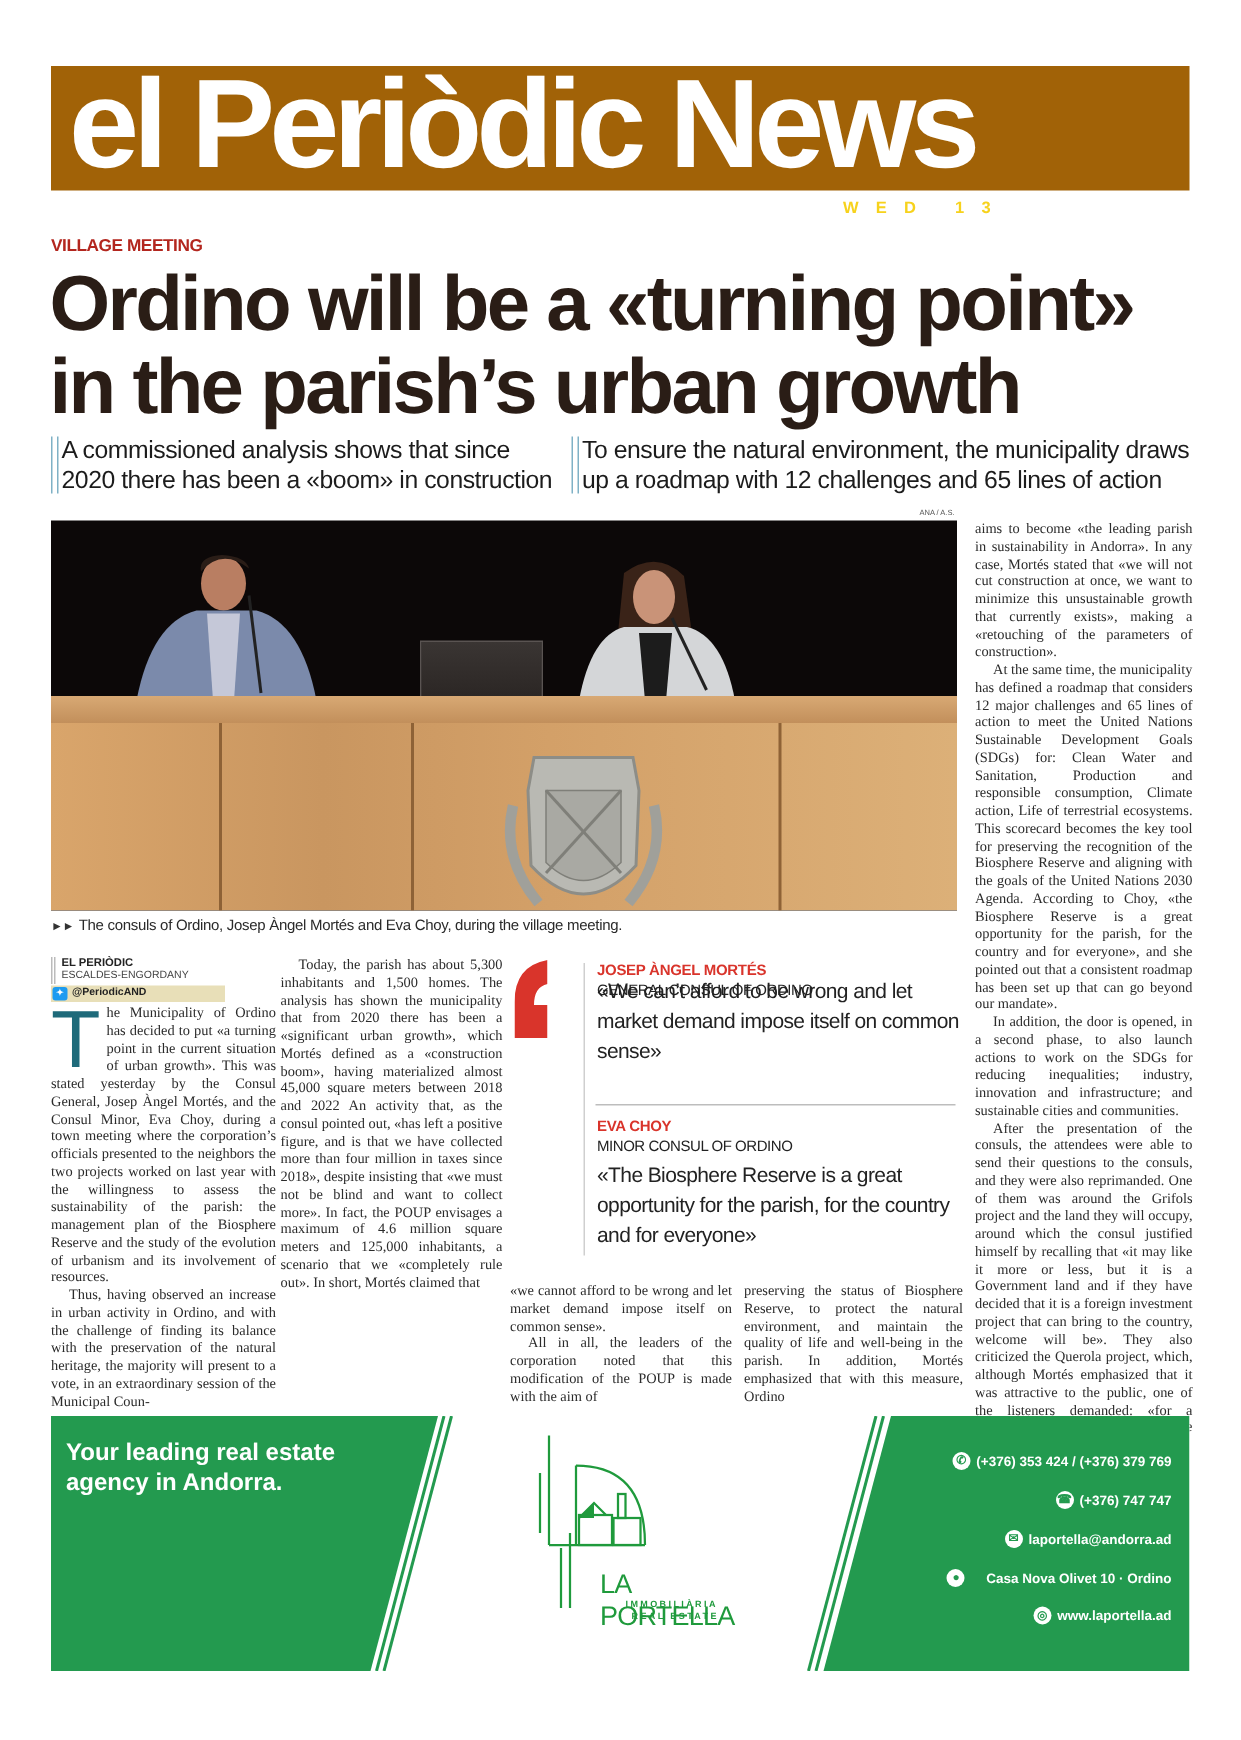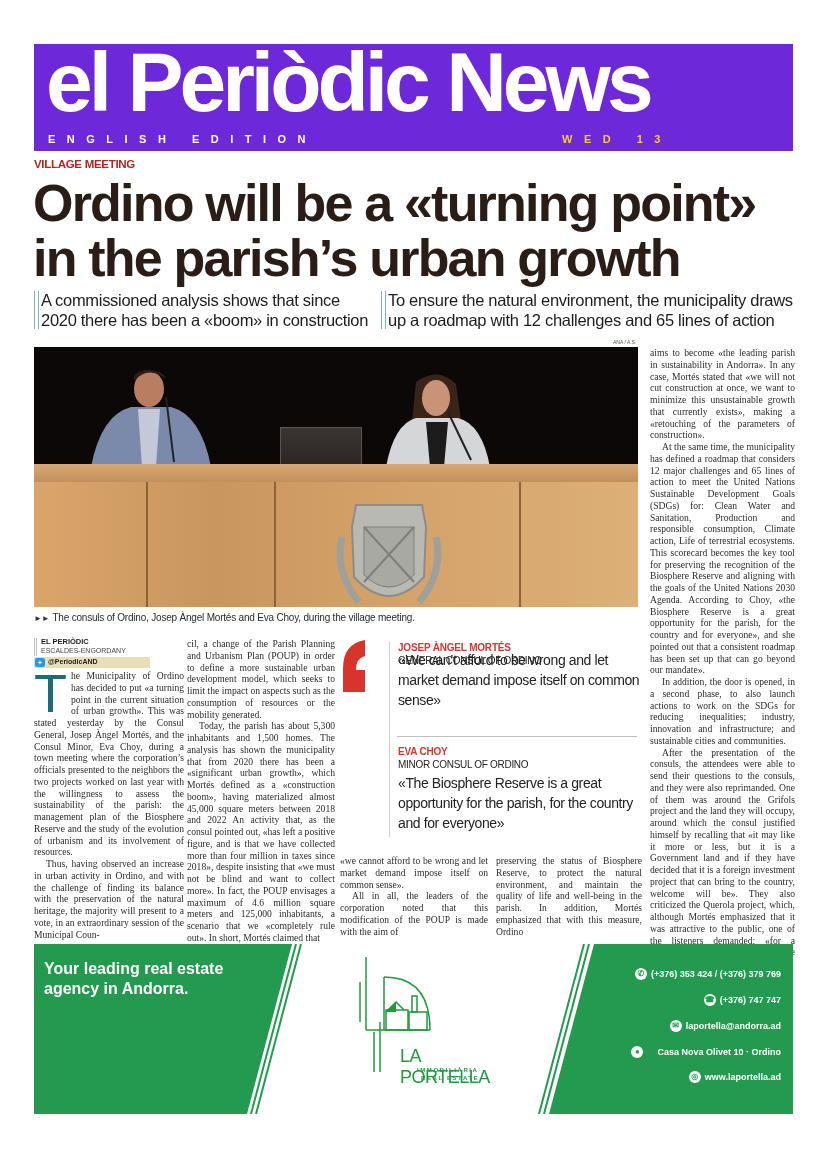--- a/index.html
+++ b/index.html
@@ -1,20 +1,20 @@
 <!DOCTYPE html>
 <html><head>
 <meta charset="utf-8">
 <style>
   * { box-sizing: border-box; margin: 0; padding: 0; }
   html, body { width: 827px; height: 1160px; background: #ffffff; overflow: hidden; }
   body { position: relative; font-family: "Liberation Sans", sans-serif; color: #1a1a1a; }
 
   
-  .masthead { position: absolute; left: 34px; top: 44px; width: 759px; height: 107px; background: #6d28d9; }
+  .masthead { position: absolute; left: 34px; top: 44px; width: 759px; height: 83px; background: #a16207; }
   .masthead .logo { position: absolute; left: 12px; top: -4px; font-family: "Liberation Sans", sans-serif; font-weight: bold; font-size: 84px; letter-spacing: -4px; color: #fff; line-height: 1; }
   .masthead .edition { position: absolute; left: 14px; top: 89px; font-weight: bold; font-size: 11px; letter-spacing: 11.5px; color: #fff; }
   .masthead .date { position: absolute; left: 528px; top: 89px; font-weight: bold; font-size: 11px; letter-spacing: 11.5px; color: #f7d21c; }
 
   .section-label { position: absolute; left: 34px; top: 158px; font-weight: bold; font-size: 11.5px; color: #b3261e; letter-spacing: -0.3px; }
 
   .headline { position: absolute; left: 33px; top: 176px; width: 770px; font-weight: bold; font-size: 52px; line-height: 55px; letter-spacing: -1.8px; color: #2a1d16; }
 
   .deck { position: absolute; top: 290px; font-size: 16.5px; line-height: 20px; color: #1c1c1c; padding-left: 7px; letter-spacing: -0.3px; }
   .deck::before { content: ""; position: absolute; left: 0; top: 1px; bottom: 1px; width: 3px; border-left: 1px solid #7fb1c6; border-right: 1px solid #7fb1c6; }
@@ -135,21 +135,20 @@
     <span class="handle">@PeriodicAND</span>
   </div>
 </div>
 
 <div class="col col1">
   <p class="noindent"><span class="dropcap">T</span><span>he Municipality of Ordino has decided to put «a turning point in the current situation of urban growth». This was stated yesterday by the Consul General, Josep Àngel Mortés, and the Consul Minor, Eva Choy, during a town meeting where the corporation’s officials presented to the neighbors the two projects worked on last year with the willingness to assess the sustainability of the parish: the management plan of the Biosphere Reserve and the study of the evolution of urbanism and its involvement of resources.</span></p>
   <p>Thus, having observed an increase in urban activity in Ordino, and with the challenge of finding its balance with the preservation of the natural heritage, the majority will present to a vote, in an extraordinary session of the Municipal Coun-</p>
 </div>
 
 <div class="col col2">
-  <p class="noindent">cil, a change of the Parish Planning and Urbanism Plan (POUP) in order to define a more sustainable urban development model, which seeks to limit the impact on aspects such as the consumption of resources or the mobility generated.</p>
   <p>Today, the parish has about 5,300 inhabitants and 1,500 homes. The analysis has shown the municipality that from 2020 there has been a «significant urban growth», which Mortés defined as a «construction boom», having materialized almost 45,000 square meters between 2018 and 2022 An activity that, as the consul pointed out, «has left a positive figure, and is that we have collected more than four million in taxes since 2018», despite insisting that «we must not be blind and want to collect more». In fact, the POUP envisages a maximum of 4.6 million square meters and 125,000 inhabitants, a scenario that we «completely rule out». In short, Mortés claimed that</p>
 </div>
 
 <svg class="quote-mark" viewBox="0 0 22 52">
   <path d="M22 0 L22 16 Q13 18 13 30 L22 30 L22 52 L0 52 L0 28 Q0 4 22 0Z" fill="#d9342b"></path>
 </svg>
 <div class="quote-rule"></div>
 <div class="q-name" style="top:642px">JOSEP ÀNGEL MORTÉS</div>
 <div class="q-role" style="top:655px">GENERAL CONSUL OF ORDINO</div>
 <div class="q-text" style="top:650px">«We can’t afford to be wrong and let market demand impose itself on common sense»</div>

